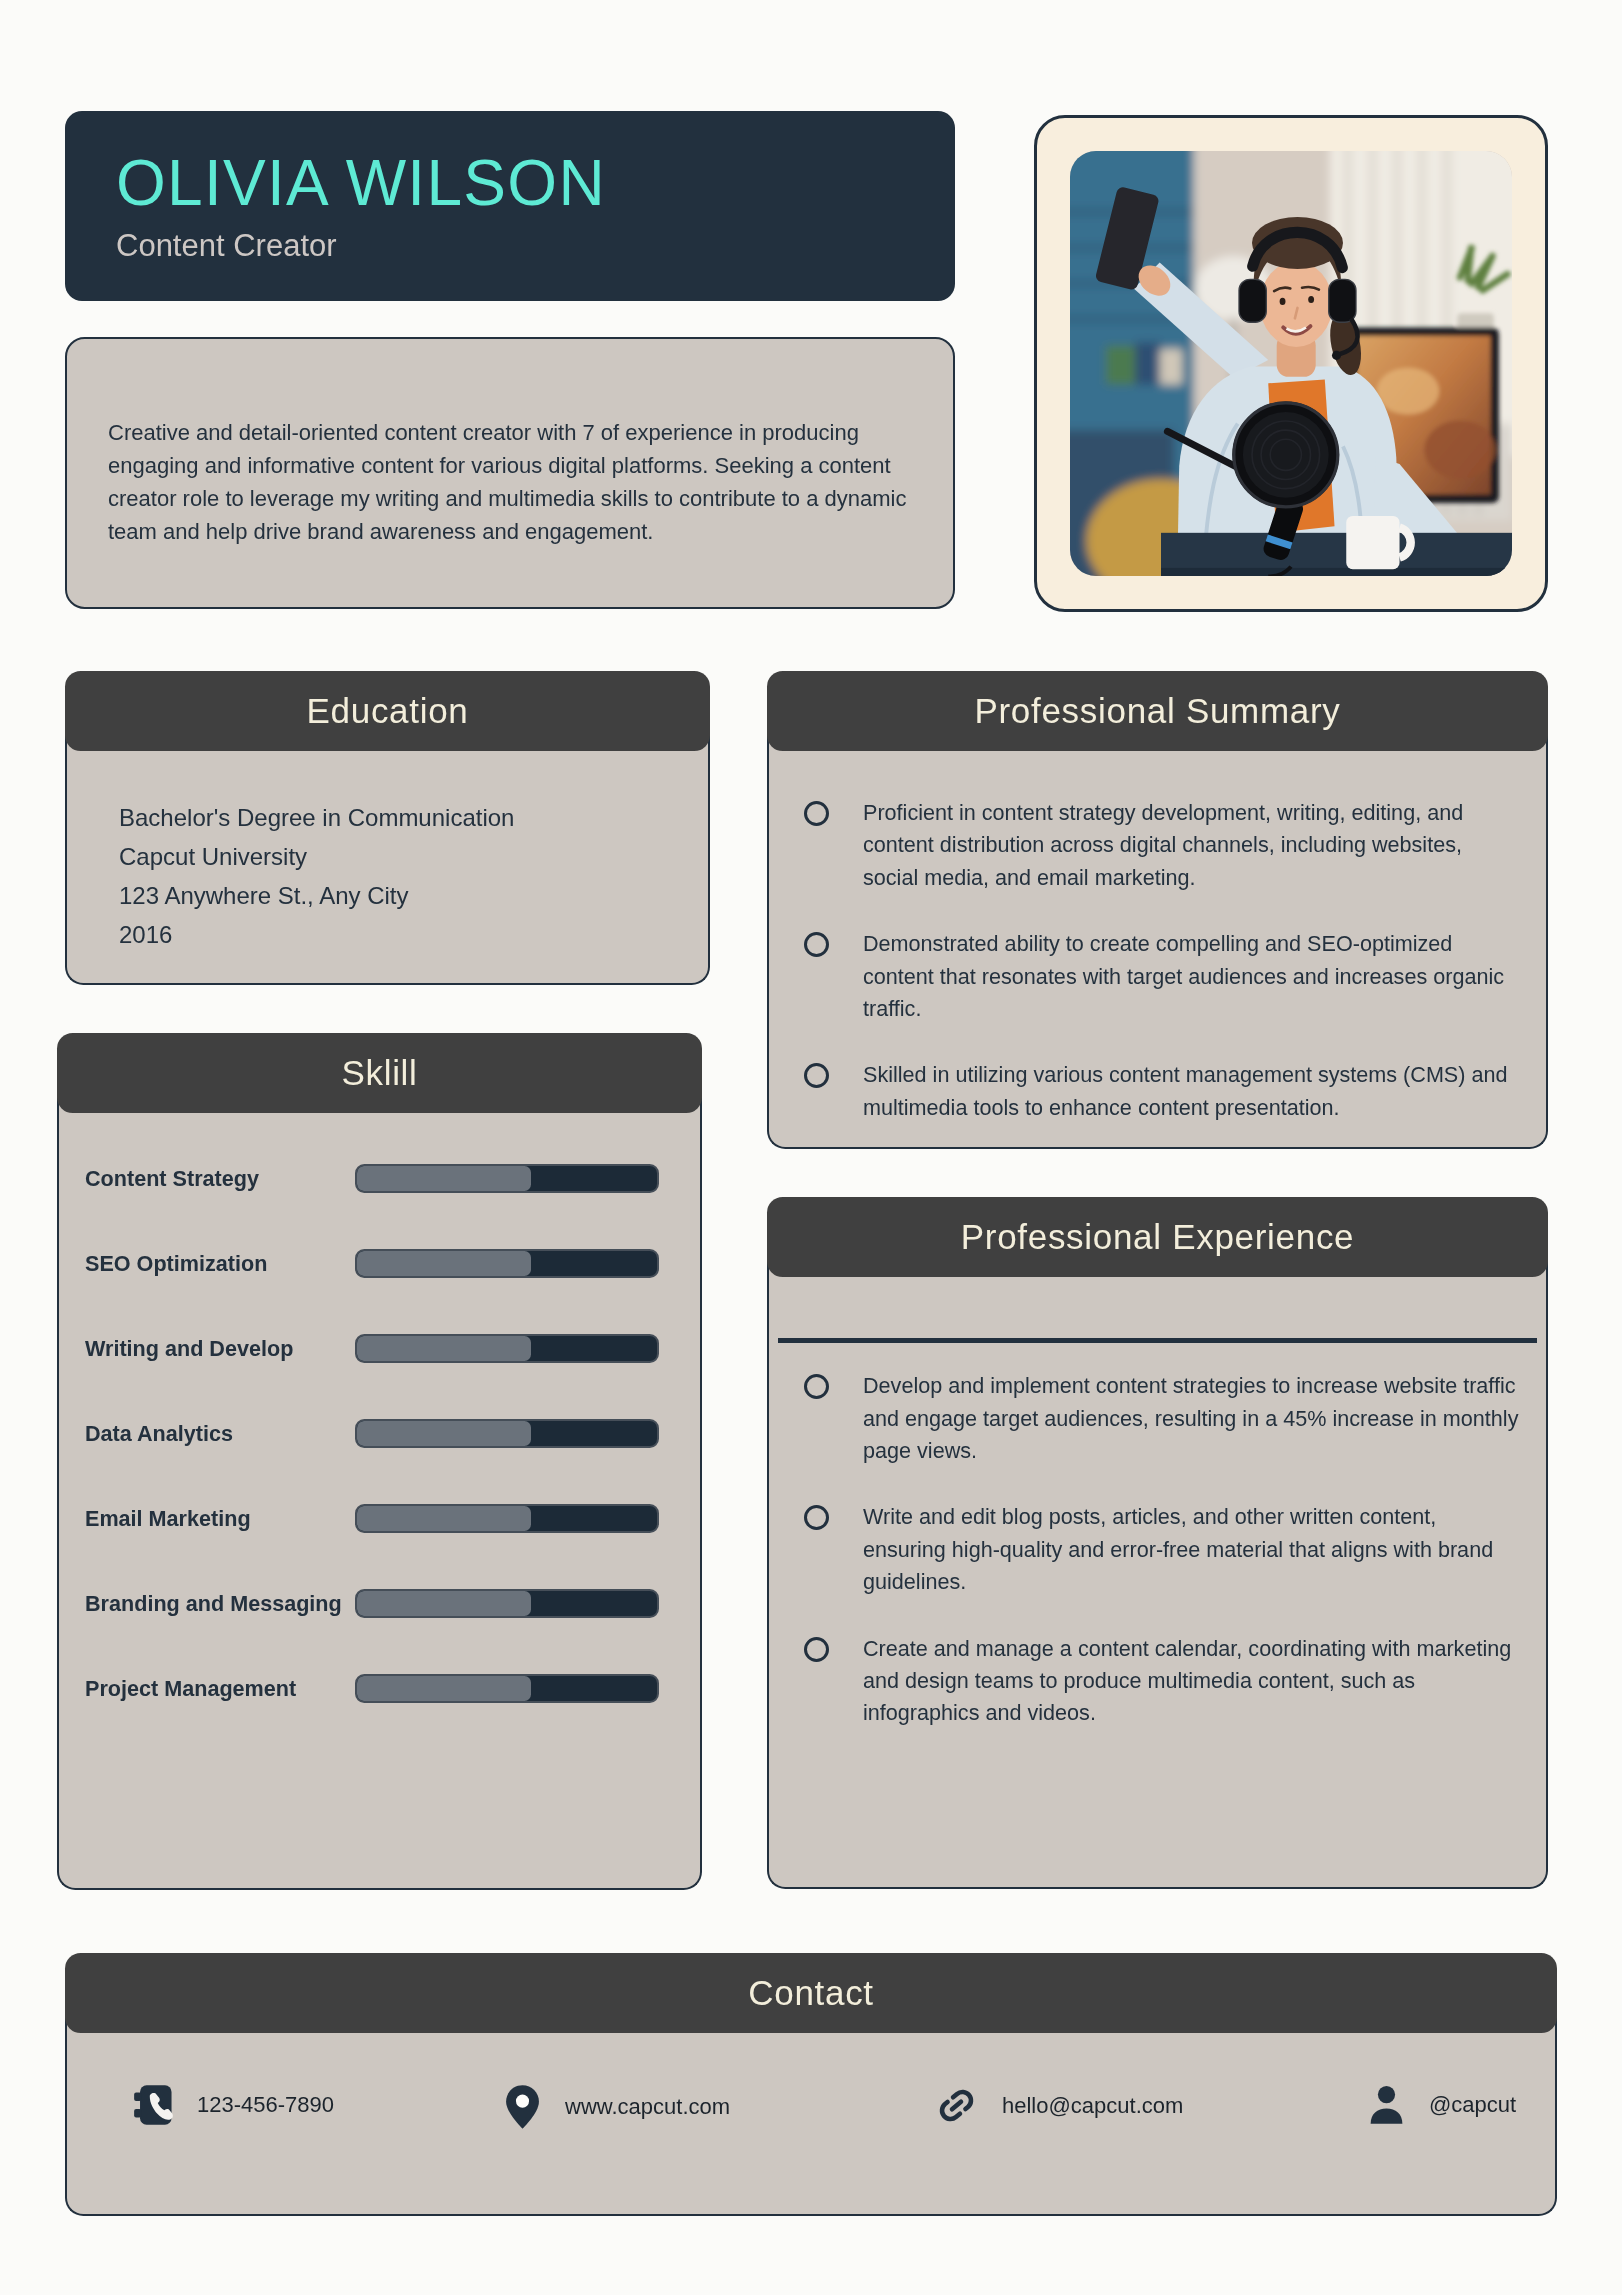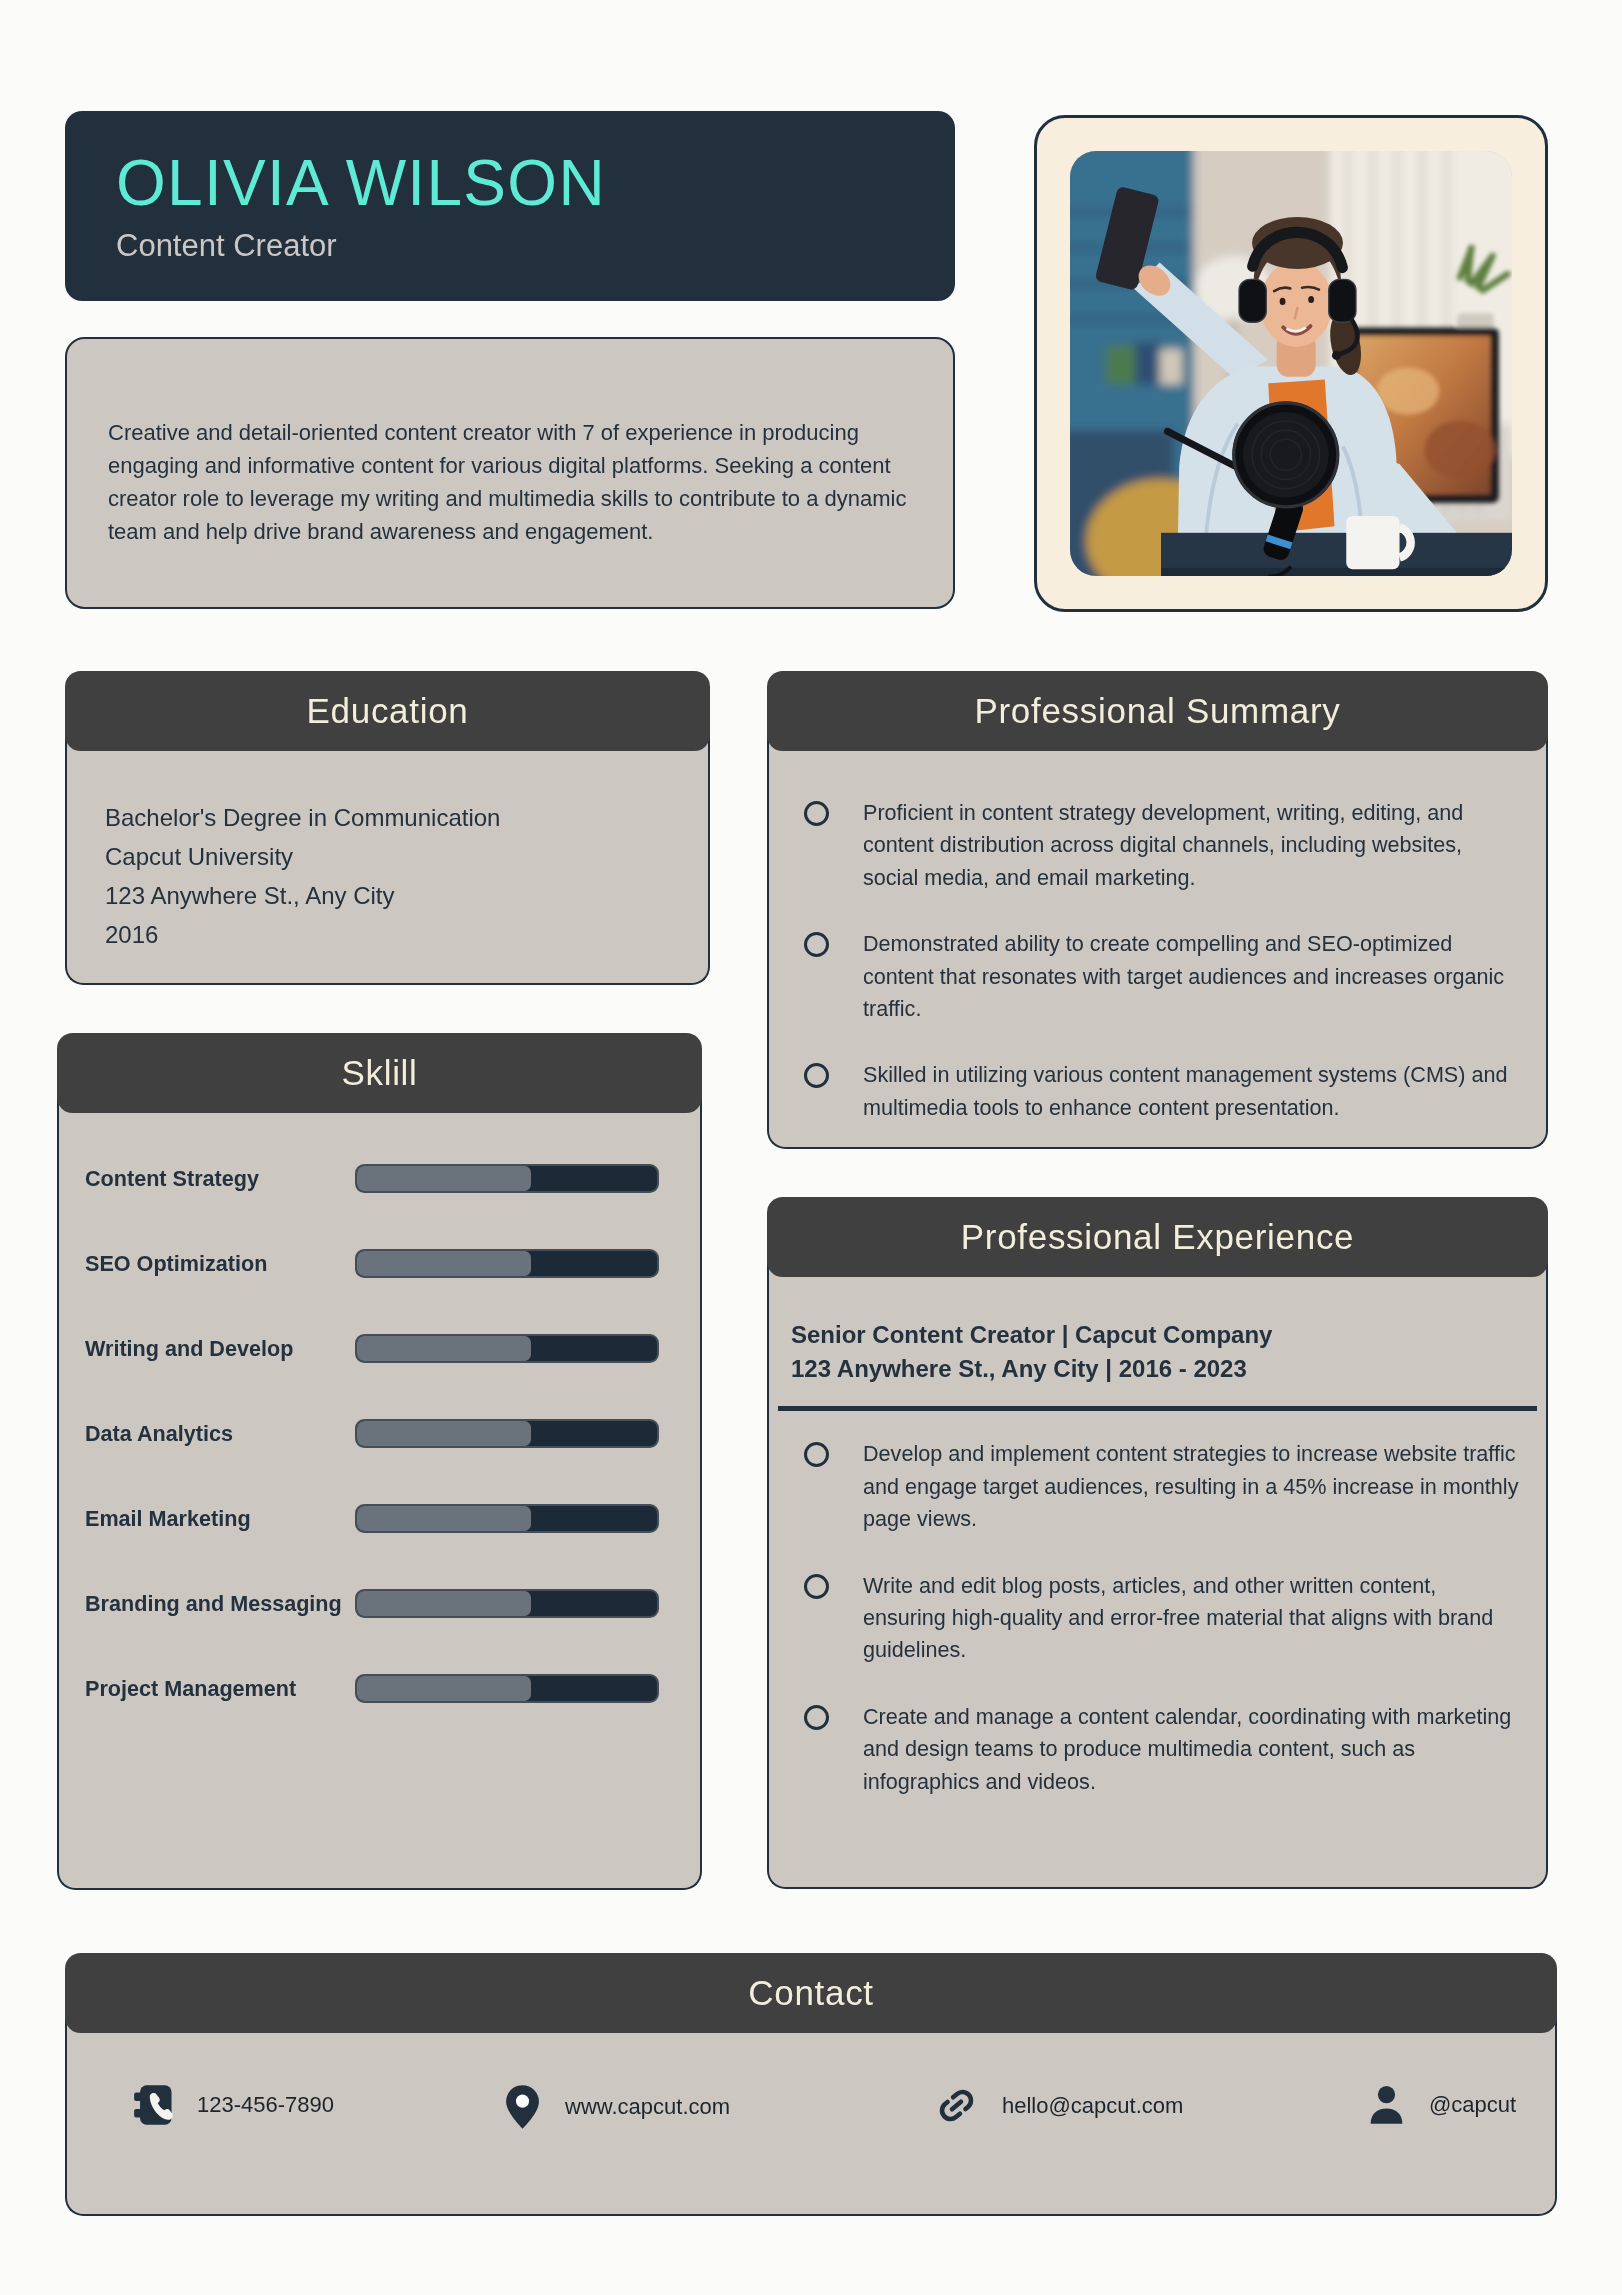--- a/index.html
+++ b/index.html
@@ -36,21 +36,21 @@
     box-sizing:border-box;
   }
   
   .summary-card{
     position:absolute;left:65px;top:337px;width:890px;height:272px;
     background:#cdc7c1;border:2.6px solid #22303e;border-radius:19.6px;box-sizing:border-box;
     padding:77px 38px 0 41px;font-size:22px;line-height:1.5;color:#24313e;
   }
   
   .edu-card{left:65px;top:671px;width:645px;}
-  .edu-card .card-body{height:251px;padding:65px 33px 0 38px;font-size:24px;line-height:1.62;}
+  .edu-card .card-body{height:251px;padding:65px 33px 0 52px;font-size:24px;line-height:1.62;}
   
   .skill-card{left:57px;top:1033px;width:645px;}
   .skill-card .card-body{height:794px;padding:63px 41px 0 26px;}
   .skill-row{display:flex;align-items:center;justify-content:space-between;height:39px;margin-bottom:46px;gap:12px;}
   .skill-label{font-size:21.6px;font-weight:700;color:#24313e;white-space:nowrap;}
   .skill-bar{
     width:304px;height:29px;background:#1c2a37;border:2px solid #454e58;
     border-radius:9.2px;box-sizing:border-box;overflow:hidden;
   }
   .skill-fill{height:100%;background:#6a727b;border-radius:6.5px;}
@@ -279,24 +279,20 @@
         </li>
       </ul>
     </div>
   </div>
 
   <div class="card exp-card">
     <div class="card-head">
       <span class="card-title">Professional Experience</span>
     </div>
     <div class="card-body">
-      <div class="exp-head-lines">
-        <div>Senior Content Creator | Capcut Company</div>
-        <div>123 Anywhere St., Any City | 2016 - 2023</div>
-      </div>
       <div class="exp-divider"></div>
       <ul class="bullets exp-bullets">
         <li class="bullet">
           <span class="ring"></span>
           <span class="btext">Develop and implement content strategies to increase website traffic and engage target audiences, resulting in a 45% increase in monthly page views.</span>
         </li>
         <li class="bullet">
           <span class="ring"></span>
           <span class="btext">Write and edit blog posts, articles, and other written content, ensuring high-quality and error-free material that aligns with brand guidelines.</span>
         </li>

